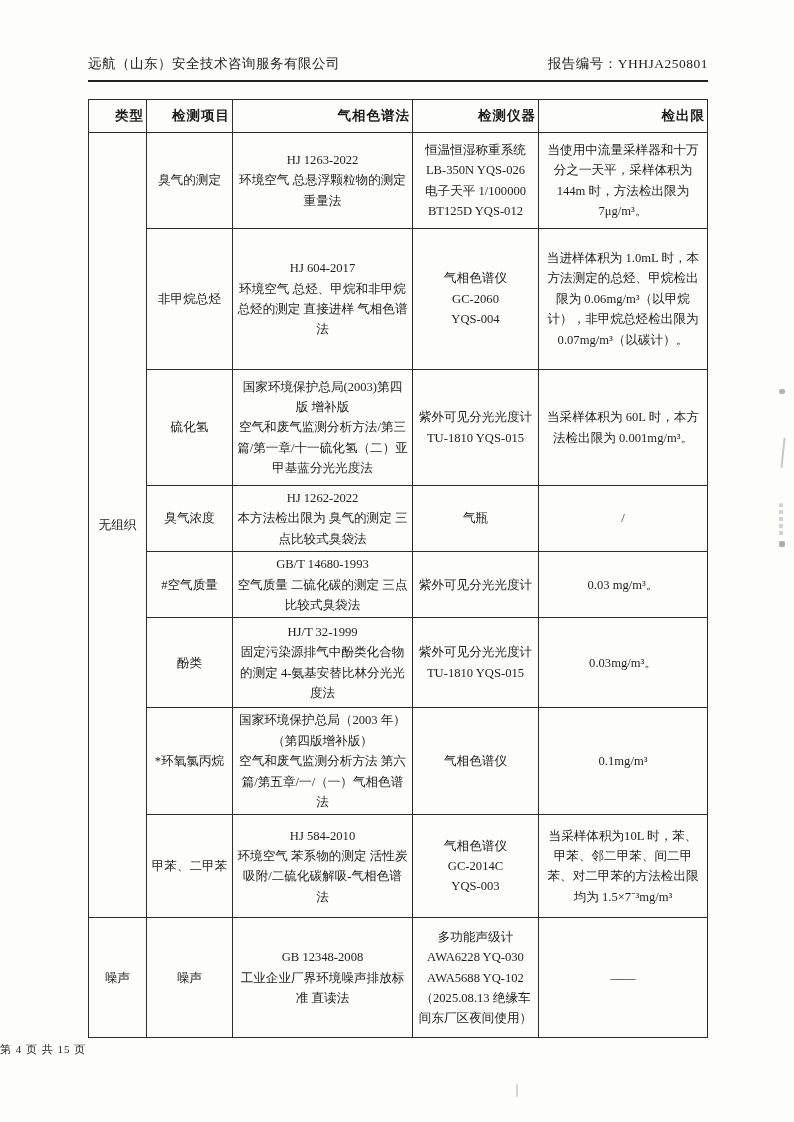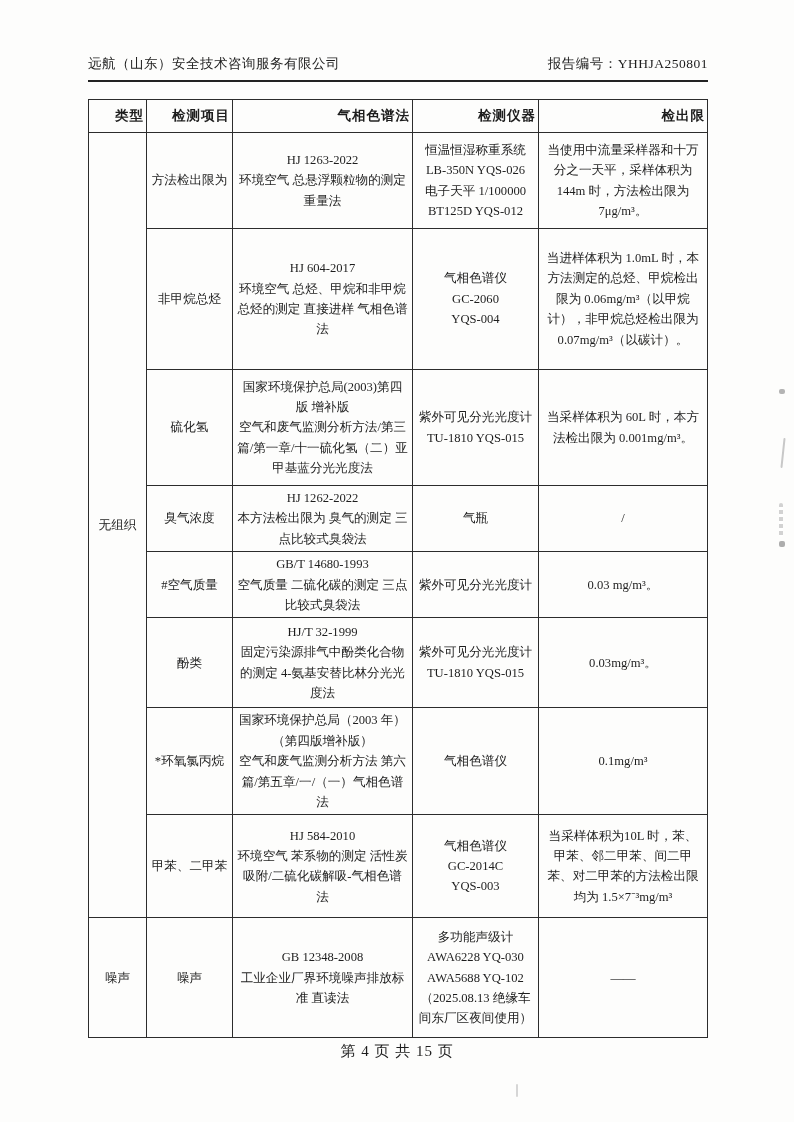--- a/index.html
+++ b/index.html
@@ -58,22 +58,21 @@
     line-height: 1.62;
     word-break: break-word;
   }
   td.limit-cell { padding: 2px 5px; font-family: Liberation Serif, serif; }
   .cell-line { text-align: center; }
   .page-footer {
     position: absolute;
     left: 0;
     top: 1042px;
     width: 100%;
-    text-align: center;
-    font-size: 15px;
+    font-size: 11px;
     letter-spacing: 1px;
   }
   .artifact { position: absolute; border-radius: 2px; }
   .a1 { left: 779px; top: 389px; width: 6px; height: 5px; background: #b4b4b4; }
   .a2 { left: 782px; top: 438px; width: 2px; height: 30px; background: #c8c8c8; transform: rotate(6deg); }
   .a3 { left: 779px; top: 503px; width: 4px; height: 34px; background: repeating-linear-gradient(#d2d2d2 0 4px, #ffffff 4px 7px); }
   .a4 { left: 779px; top: 541px; width: 6px; height: 6px; background: #adadad; }
   .a5 { left: 516px; top: 1084px; width: 2px; height: 13px; background: #d6d6d6; }
 </style>
 </head>
@@ -100,21 +99,21 @@
           <th>类型</th>
           <th>检测项目</th>
           <th>气相色谱法</th>
           <th>检测仪器</th>
           <th>检出限</th>
         </tr>
       </thead>
     <tbody>
         <tr style="height: 96px;">
           <td rowspan="8" class="type-cell">无组织</td>
-          <td class="item-cell">方法检出限为</td>
+          <td class="item-cell">臭气的测定</td>
           <td class="method-cell">
             <div class="cell-line">HJ 1263-2022</div>
             <div class="cell-line">环境空气 总悬浮颗粒物的测定 重量法</div>
           </td>
           <td class="instrument-cell">
             <div class="cell-line">恒温恒湿称重系统</div>
             <div class="cell-line">LB-350N YQS-026</div>
             <div class="cell-line">电子天平 1/100000</div>
             <div class="cell-line">BT125D YQS-012</div>
           </td>

